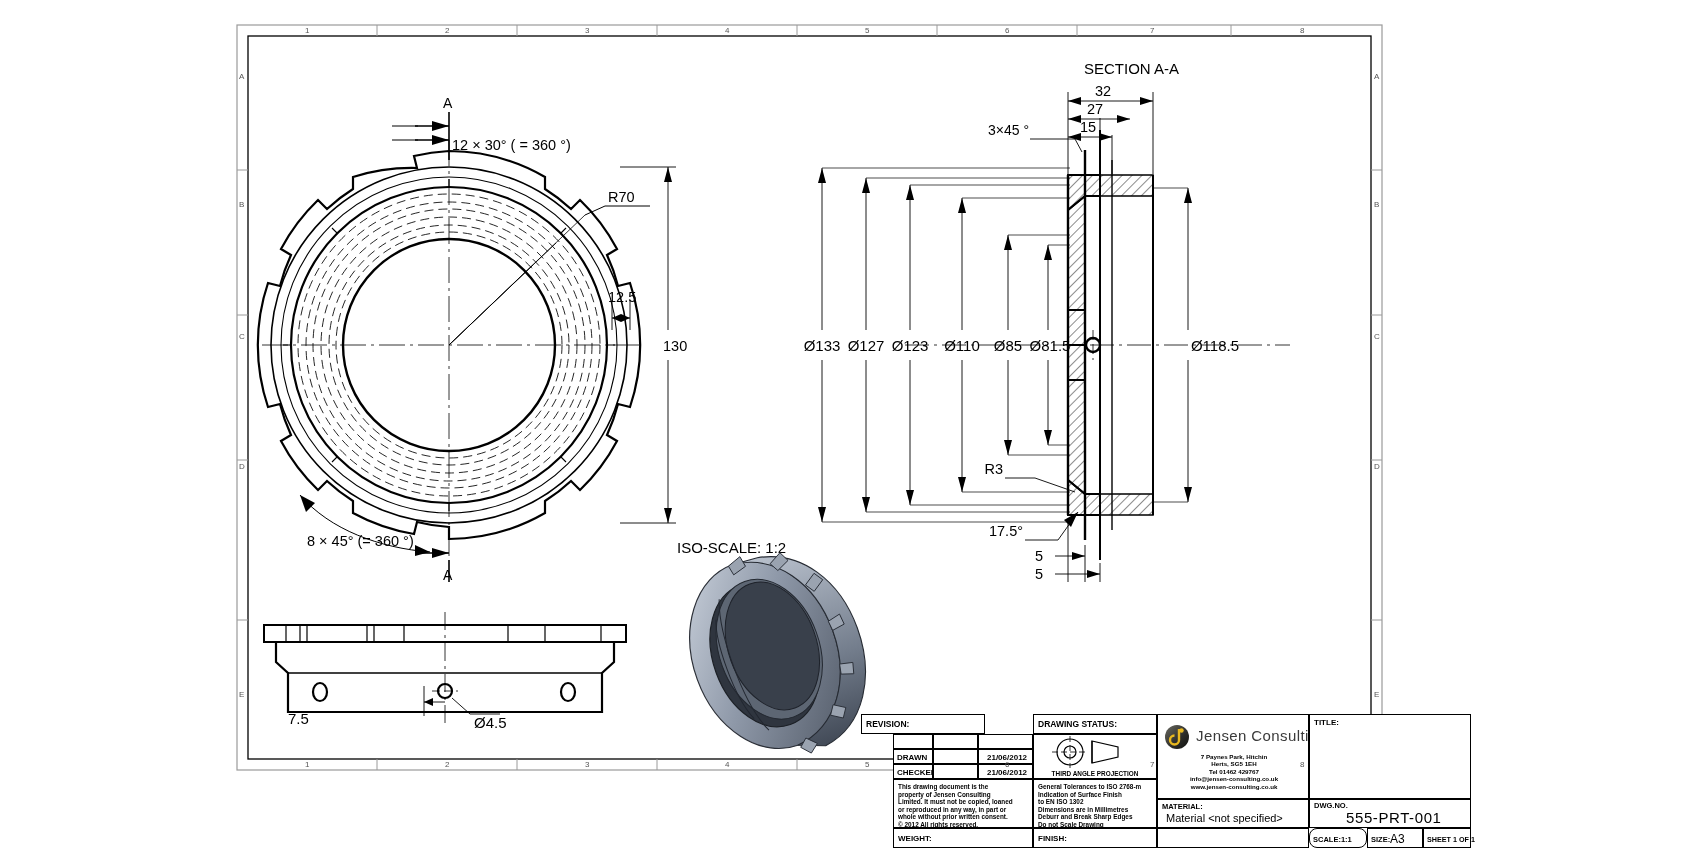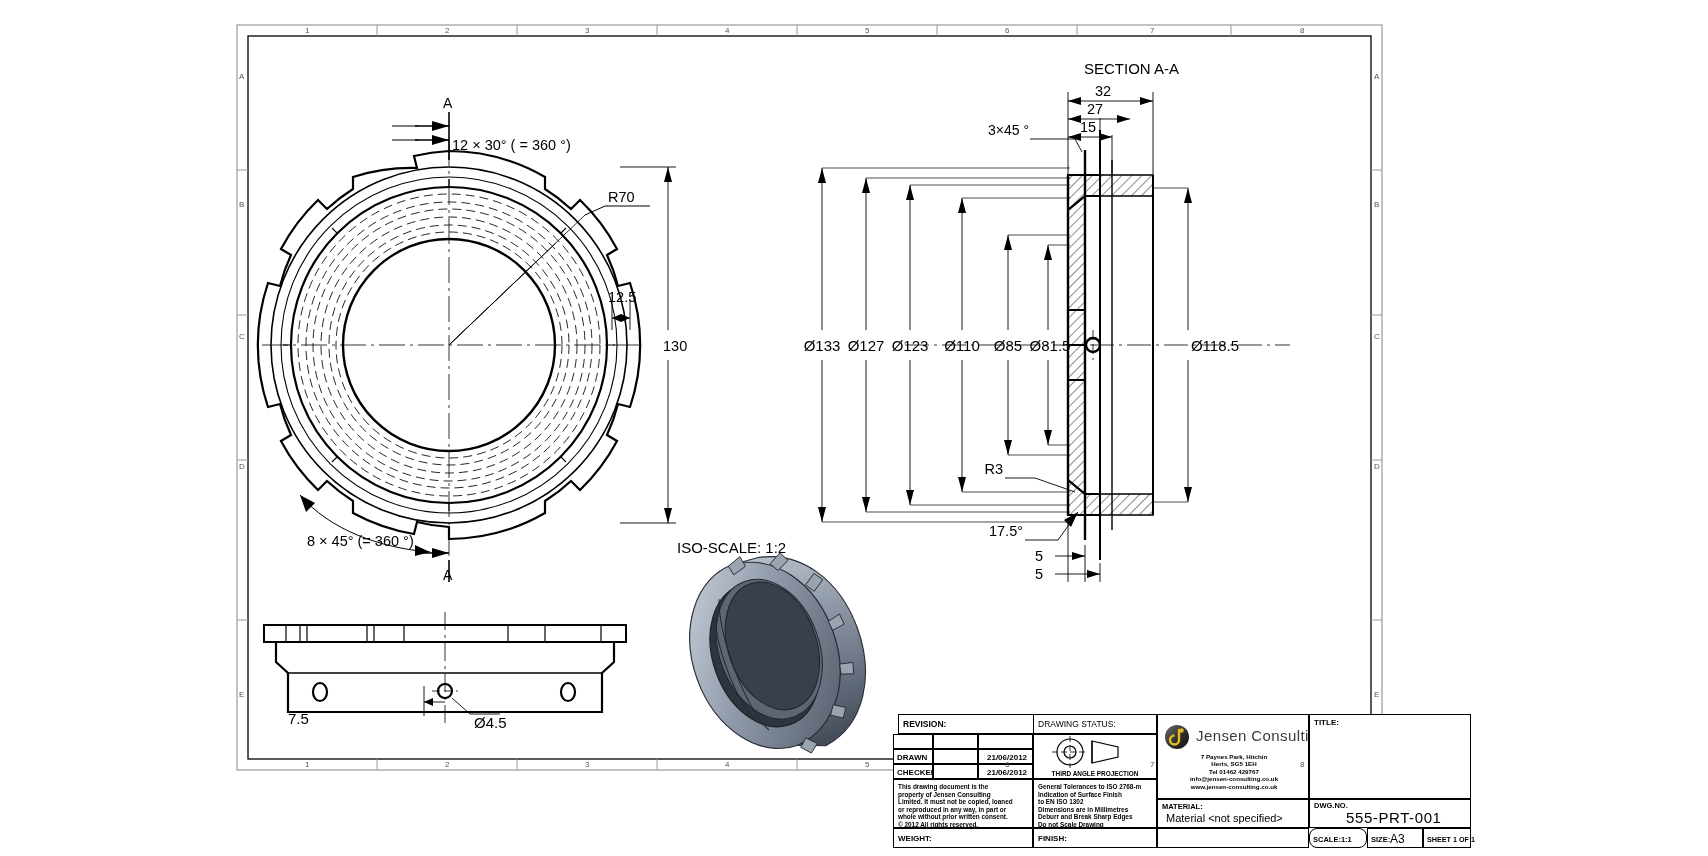--- a/index.html
+++ b/index.html
@@ -390,21 +390,21 @@
           <path d="M66 22 C 54 52 52 128 68 162"></path>
         </g>
       </g>
     </g>
   </g>
 
 </svg>
 
 <div>
 
-  <div class="tb-cell" style="left:898px;top:714px;width:148px;height:20px;">
+  <div class="tb-cell" style="left:861px;top:714px;width:124px;height:20px;">
     <span class="lbl" style="left:4px;top:4px;font-size:8.5px;font-weight:bold;">REVISION:</span>
   </div>
   <div class="tb-cell" style="left:893px;top:734px;width:40px;height:15px;"></div>
   <div class="tb-cell" style="left:933px;top:734px;width:45px;height:15px;">
     <span class="lbl" style="left:10px;top:3px;font-size:8px;font-weight:bold;padding-left:36px;">NAME</span>
   </div>
   <div class="tb-cell" style="left:978px;top:734px;width:55px;height:15px;">
     <span class="lbl" style="left:18px;top:3px;font-size:8px;font-weight:bold;padding-left:45px;">DATE</span>
   </div>
 
@@ -437,21 +437,21 @@
       <div>whole without prior written consent.</div>
       <div>© 2012 All rights reserved.</div>
     </div>
   </div>
 
   <div class="tb-cell" style="left:893px;top:828px;width:140px;height:20px;">
     <span class="lbl" style="left:4px;top:5px;font-size:8px;font-weight:bold;">WEIGHT:</span>
   </div>
 
   <div class="tb-cell" style="left:1033px;top:714px;width:124px;height:20px;">
-    <span class="lbl" style="left:4px;top:4px;font-size:8.5px;font-weight:normal;">DRAWING STATUS:</span>
+    <span class="lbl" style="left:4px;top:4px;font-size:8.5px;font-weight:bold;">DRAWING STATUS:</span>
   </div>
 
   <div class="tb-cell" style="left:1033px;top:734px;width:124px;height:45px;">
     <svg width="122" height="43" viewBox="0 0 122 43">
       <circle cx="36" cy="17" r="13" fill="none" stroke="#000" stroke-width="1.2"></circle>
       <circle cx="36" cy="17" r="6" fill="none" stroke="#000" stroke-width="1.2"></circle>
       <line x1="18" y1="17" x2="54" y2="17" stroke="#000" stroke-width="0.8" stroke-dasharray="6,3"></line>
       <line x1="36" y1="1" x2="36" y2="33" stroke="#000" stroke-width="0.8" stroke-dasharray="6,3"></line>
       <path d="M58 6 L84 12 L84 22 L58 28 Z" fill="none" stroke="#000" stroke-width="1.2"></path>
       <line x1="58" y1="6" x2="58" y2="28" stroke="#000" stroke-width="1.2"></line>

